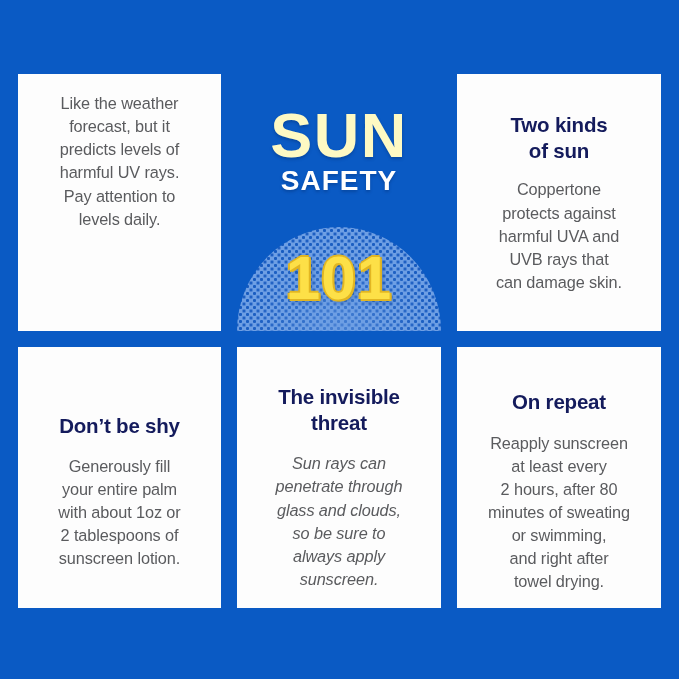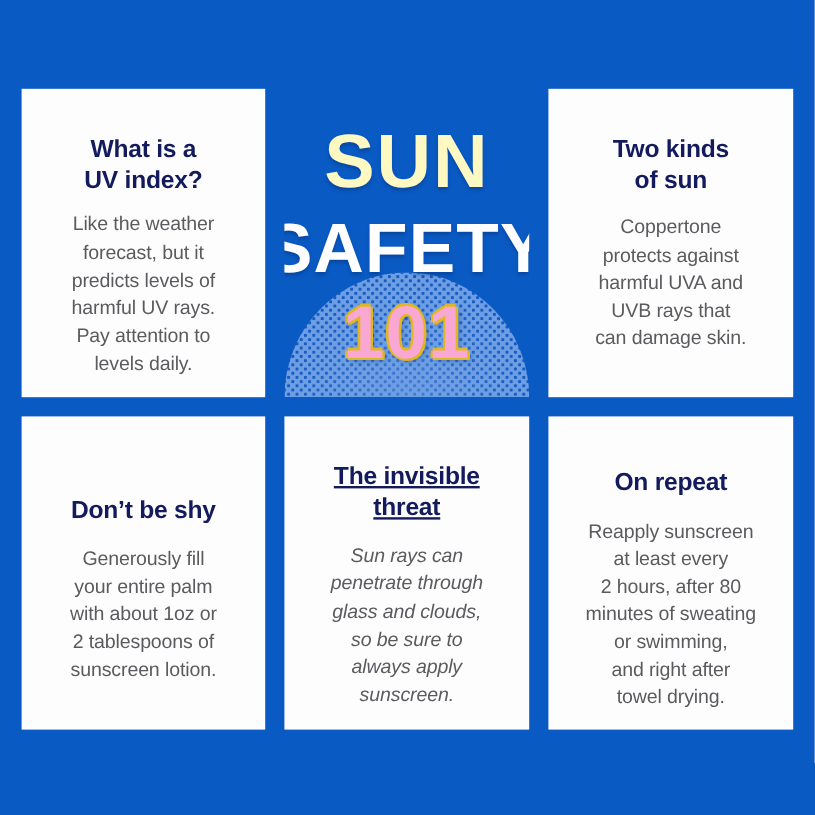--- a/index.html
+++ b/index.html
@@ -75,21 +75,21 @@
     white-space: pre-line;
   }
 
   
   #card-uv-index   .card-title { margin-top: 24px; }
   #card-uv-index   .card-body  { margin-top: 4px; }
   #card-two-kinds  .card-title { margin-top: 24px; }
   #card-two-kinds  .card-body  { margin-top: 6px; text-align: center; }
   #card-dont-be-shy .card-title { margin-top: 14px; }
   #card-dont-be-shy .card-body  { margin-top: 8px; }
-  #card-invisible-threat .card-title { margin-top: 6px; text-decoration: underline; }
+  #card-invisible-threat .card-title { margin-top: 6px; }
   #card-invisible-threat .card-body  { margin-top: 8px; font-style: italic; }
   #card-on-repeat  .card-title { margin-top: 14px; }
   #card-on-repeat  .card-body  { margin-top: 8px; }
 
   
   .hero {
     position: relative;
     background: transparent;
     display: flex;
     flex-direction: column;
@@ -107,24 +107,24 @@
     letter-spacing: 1.5px;
     margin-top: 30px;
     text-shadow: 0 2px 3px rgba(3, 40, 100, 0.35);
   }
 
   .hero-word-safety {
     position: relative;
     z-index: 3;
     color: #FFFFFF;
     font-weight: bold;
-    font-size: 58px;
+    font-size: 28px;
     line-height: 1;
     letter-spacing: 1px;
-    margin-top: 12px;
+    margin-top: 0;
     text-shadow: 0 2px 3px rgba(3, 40, 100, 0.35);
     text-align: center;
   }
 
   
   .sun-dome {
     position: absolute;
     left: 50%;
     transform: translateX(-50%);
     bottom: 0;
@@ -154,21 +154,21 @@
     pointer-events: none;
   }
 
   .hero-number {
     position: absolute;
     z-index: 4;
     left: 0;
     right: 0;
     bottom: 22px;
     text-align: center;
-    color: #f9a8d4;
+    color: #fde047;
     font-weight: bold;
     font-size: 62px;
     line-height: 1;
     letter-spacing: 1px;
     text-shadow:
        2px 0 0 #E2B622,
       -2px 0 0 #E2B622,
        0 2px 0 #E2B622,
        0 -2px 0 #E2B622,
        2px 2px 0 #E2B622,
@@ -176,22 +176,20 @@
   }
 </style>
 </head>
 <body>
 
 <div id="infographic">
 
   <div class="grid">
 
     <div class="card card-top" id="card-uv-index">
-      <h2 class="card-title">What is a
-UV index?</h2>
       <p class="card-body">Like the weather
 forecast, but it
 predicts levels of
 harmful UV rays.
 Pay attention to
 levels daily.</p>
     </div>
 
     <div class="hero">
       <div class="sun-dome"></div>

